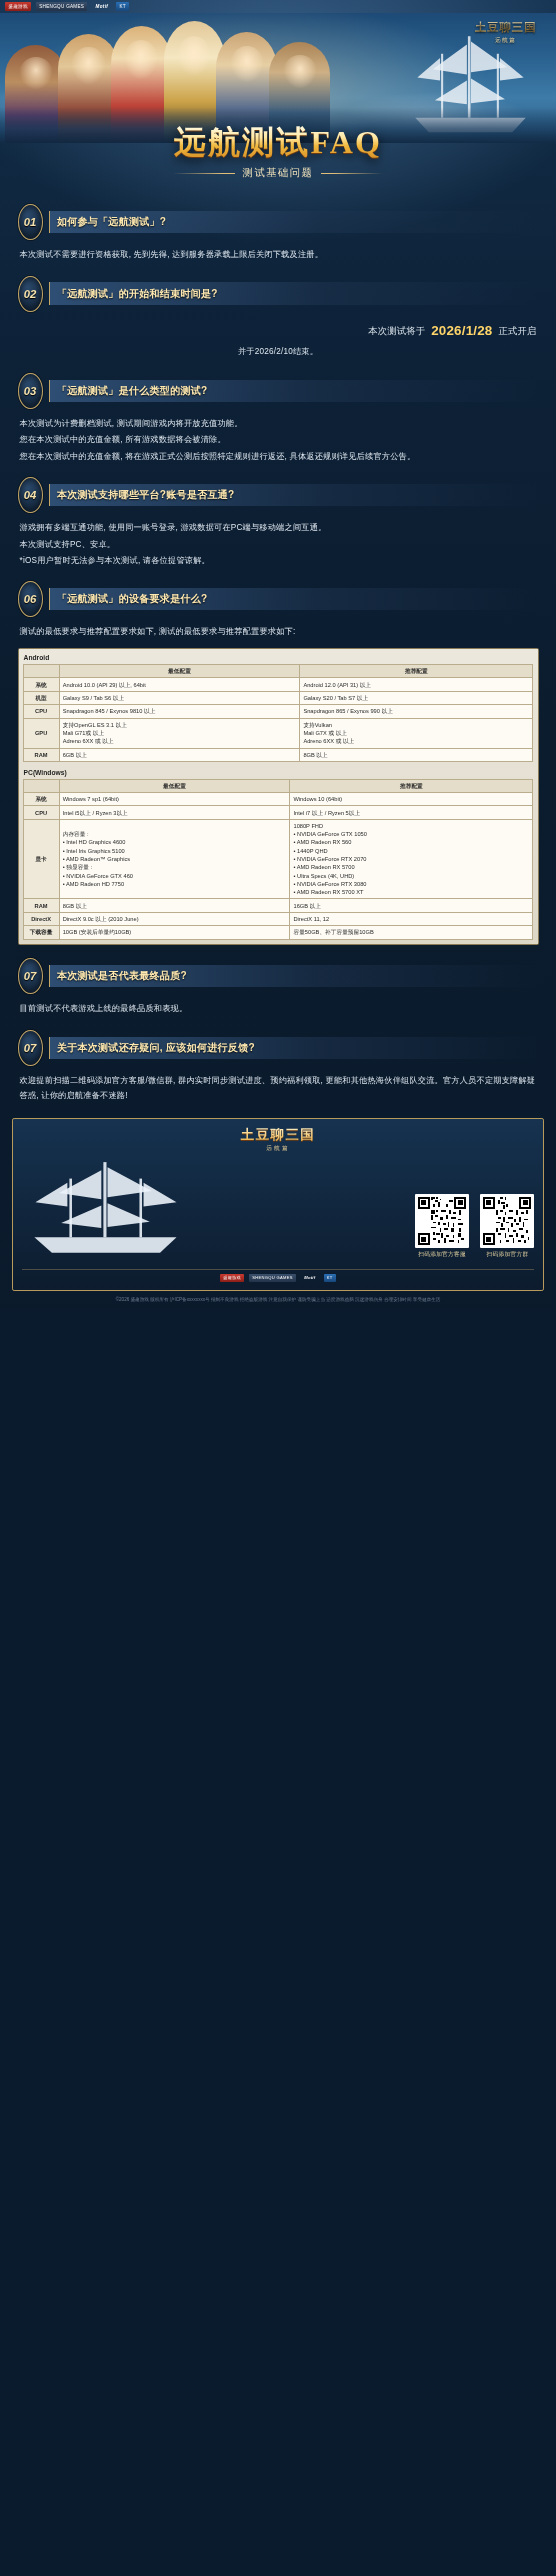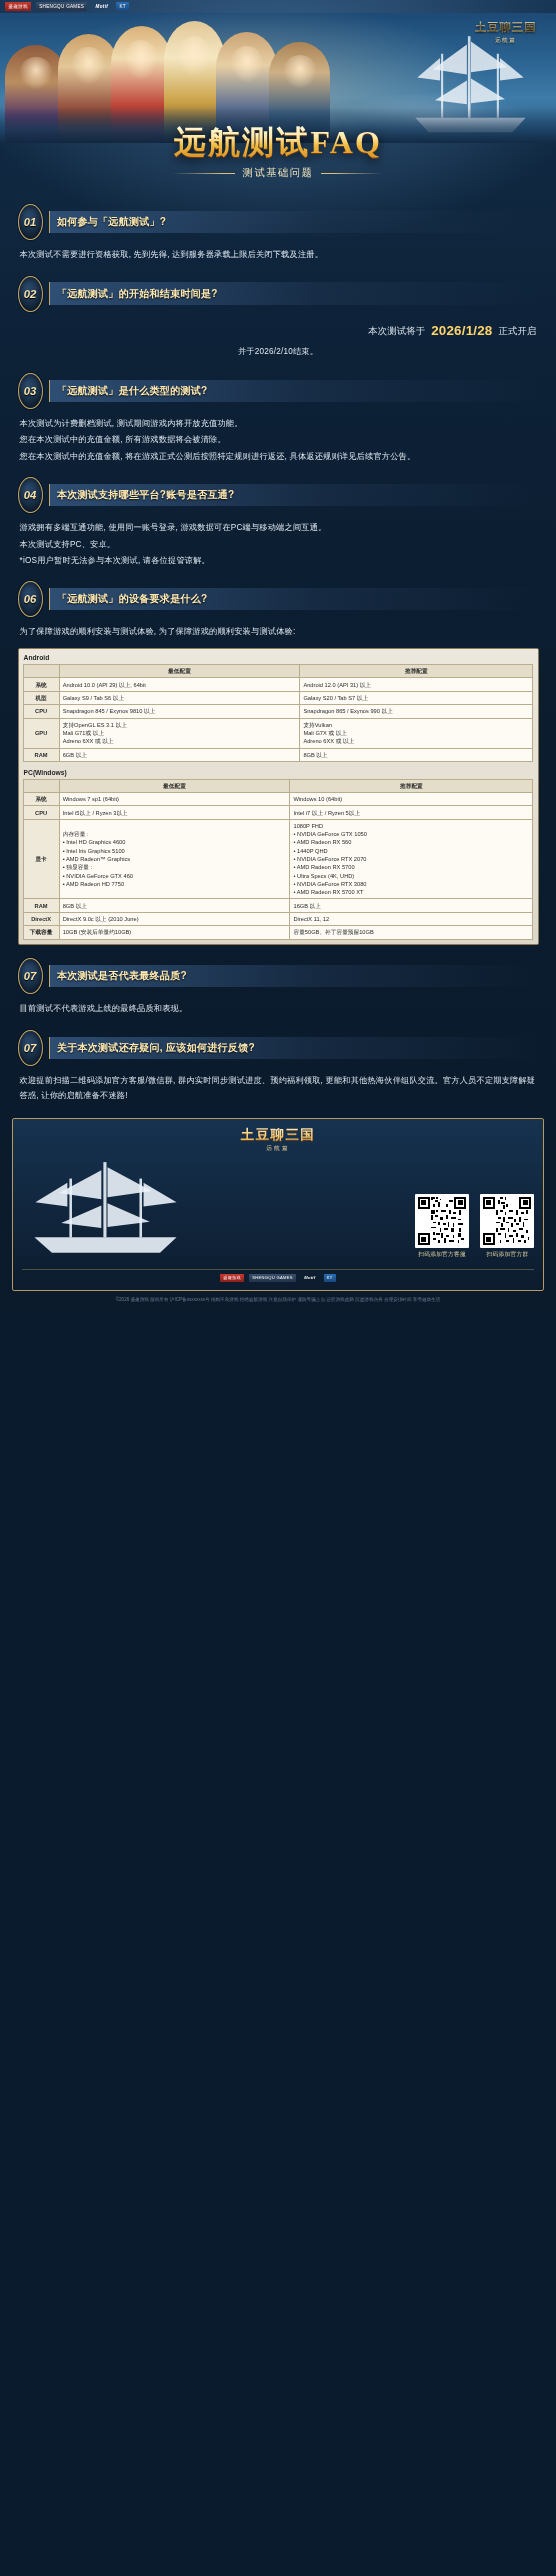--- a/index.html
+++ b/index.html
@@ -418,21 +418,21 @@
         <p>*iOS用户暂时无法参与本次测试, 请各位提管谅解。</p>
       </div>
     </div>
 
     <div class="qblock">
       <div class="qhead">
         <div class="qnum">06</div>
         <div class="qtext">「远航测试」的设备要求是什么?</div>
       </div>
       <div class="qbody">
-        <p>为了保障游戏的顺利安装与测试体验, 为了保障游戏的顺利安装与测试体验:</p>
+        <p>测试的最低要求与推荐配置要求如下, 测试的最低要求与推荐配置要求如下:</p>
       </div>
 
       <div class="spec-wrap">
 
         <div class="spec-block">
           <div class="spec-group-title">Android</div>
           <table class="spec">
             <thead>
               <tr>
                 <th></th>

